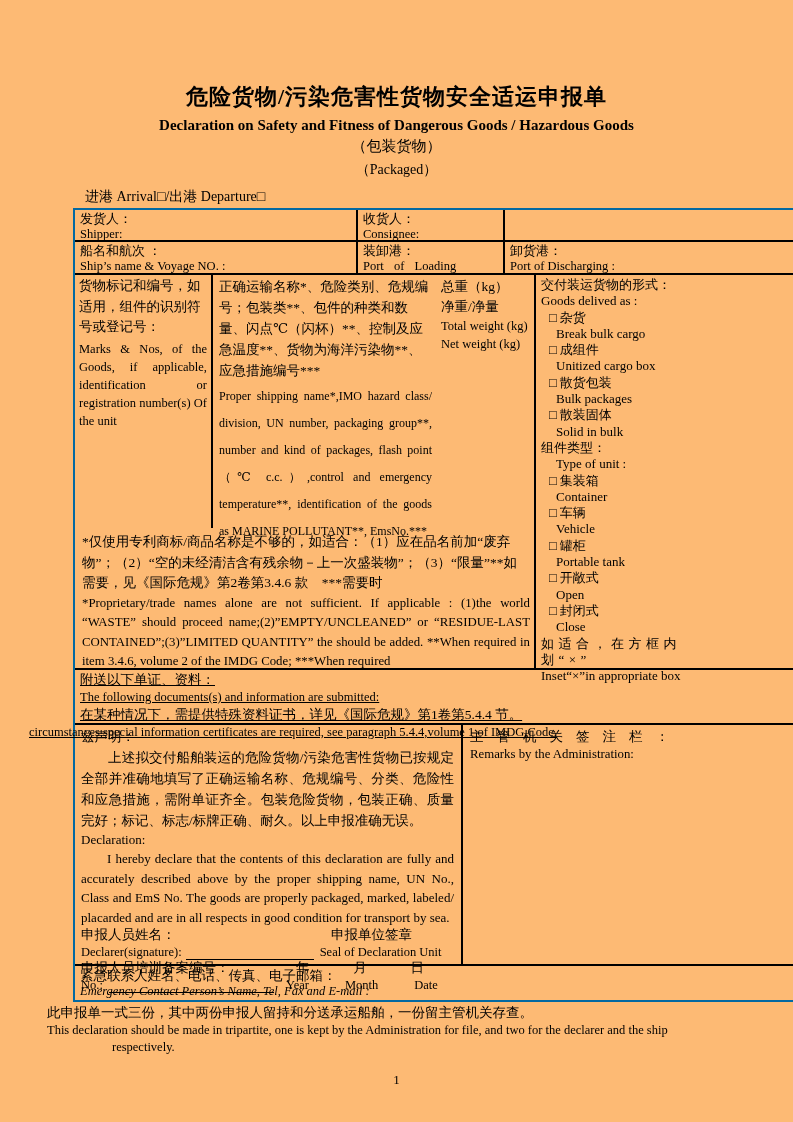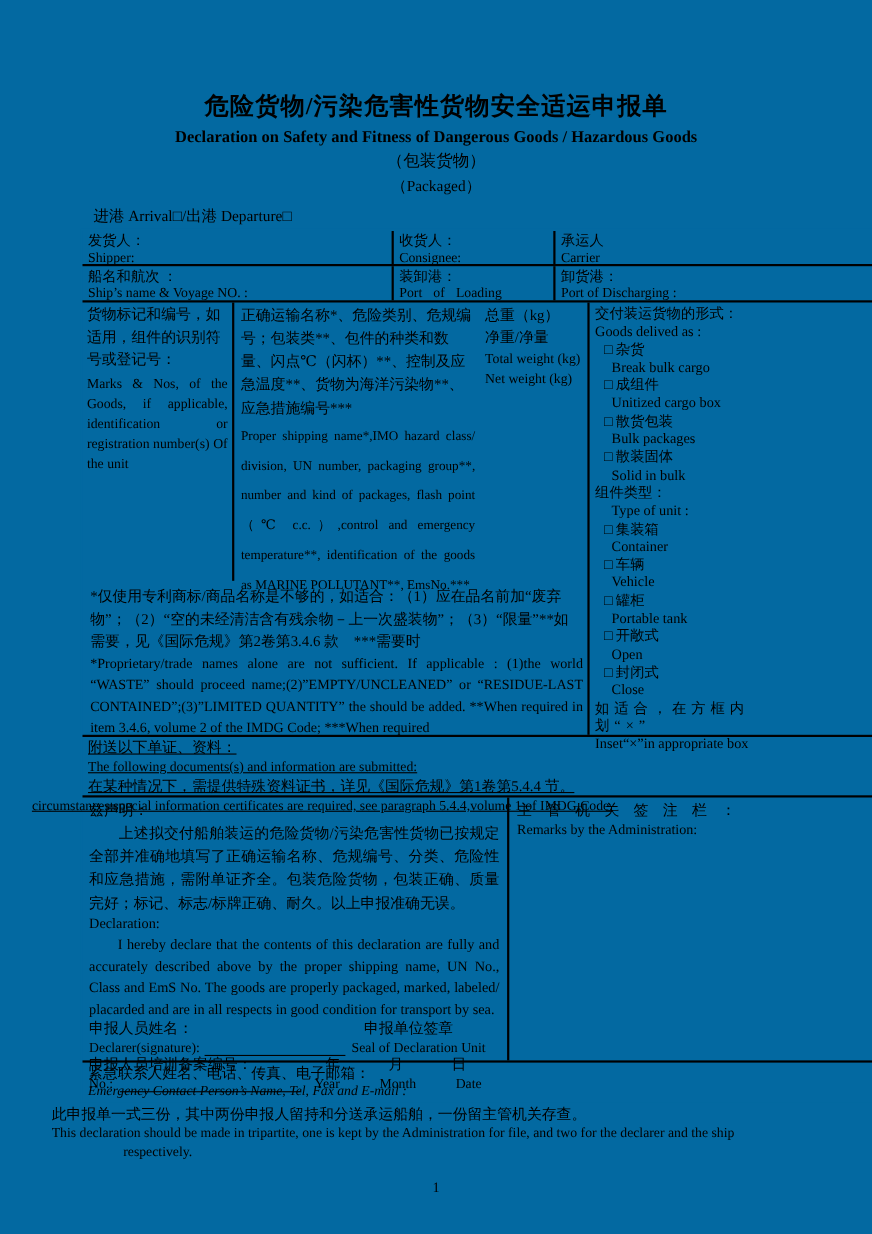--- a/index.html
+++ b/index.html
@@ -1,17 +1,17 @@
 <!DOCTYPE html>
 <html><head>
 <meta charset="utf-8">
 <style>
   html,body { margin:0; padding:0; background:#fff; color:#000;
     font-family:"Liberation Serif","DejaVu Serif",serif; }
-  .page { position:relative; width:793px; height:1122px; background:#0369a1; overflow:hidden; }
+  .page { position:relative; width:793px; height:1122px; background:#fdba74; overflow:hidden; }
   .center { text-align:center; }
   .title-cn { padding-top:82px; font-size:22px; font-weight:bold; letter-spacing:1px; }
   .title-en { font-size:15px; font-weight:bold; margin-top:5px; }
   .sub-cn { font-size:15px; margin-top:3px; }
   .sub-en { font-size:14px; margin-top:5px; }
   .direction { margin:9px 0 2px 85px; font-size:14px; }
   .dir-box { display:inline-block; font-size:14px; }
 
   .form { margin-left:73px; width:770px; border:2px solid #0369a1; box-sizing:border-box; font-size:12.5px; }
   .row { display:flex; border-bottom:2px solid #000; box-sizing:border-box; }
@@ -108,24 +108,20 @@
 
     <div class="row r-party">
       <div class="cell br w1">
         <div class="cn">发货人：</div>
         <div class="en">Shipper:</div>
       </div>
       <div class="cell br w2">
         <div class="cn">收货人：</div>
         <div class="en">Consignee:</div>
       </div>
-      <div class="cell w3">
-        <div class="cn">承运人</div>
-        <div class="en">Carrier</div>
-      </div>
     </div>
 
     <div class="row r-ship">
       <div class="cell br w1">
         <div class="cn">船名和航次 ：</div>
         <div class="en">Ship’s name &amp; Voyage NO. :</div>
       </div>
       <div class="cell br w2">
         <div class="cn">装卸港：</div>
         <div class="en jspace">Port of Loading</div>

